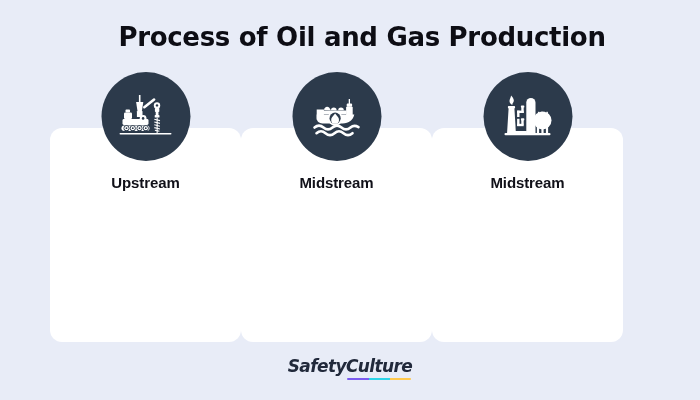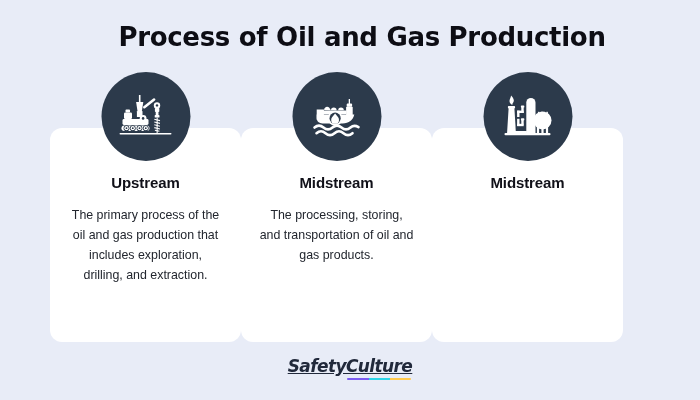--- a/index.html
+++ b/index.html
@@ -106,21 +106,20 @@
   }
 
   .logo-text {
     font-family: "DejaVu Sans", sans-serif;
     font-size: 17px;
     font-weight: 700;
     font-style: italic;
     letter-spacing: -0.6px;
     color: #21293b;
     white-space: nowrap;
-    text-decoration: underline;
   }
 
   .logo-underline {
     position: absolute;
     right: 1px;
     bottom: -5px;
     width: 64px;
     height: 2.5px;
     display: flex;
     border-radius: 2px;
@@ -176,21 +175,20 @@
             <circle cx="24" cy="41.2" r="2.9" fill="#2c3a4b"></circle>
             <circle cx="24" cy="41.2" r="2.1" fill="#ffffff"></circle>
             <circle cx="24" cy="41.2" r="0.9" fill="#2c3a4b"></circle>
             <circle cx="30.3" cy="41.2" r="2.9" fill="#2c3a4b"></circle>
             <circle cx="30.3" cy="41.2" r="2.1" fill="#ffffff"></circle>
             <circle cx="30.3" cy="41.2" r="0.9" fill="#2c3a4b"></circle>
           </g>
         </svg>
       </div>
       <div class="card-title">Upstream</div>
-      <p class="card-body">The primary process of the oil and gas production that includes exploration, drilling, and extraction.</p>
     </div>
 
     <div class="card">
       <div class="icon-circle" style="background: rgb(44, 58, 75);">
         <svg width="60" height="60" viewBox="0 0 60 60" aria-hidden="true">
           <g fill="#ffffff">
 
             <rect x="42.2" y="12" width="1.3" height="5"></rect>
             <rect x="40.2" y="16.4" width="5.4" height="3.4" rx="1"></rect>
             <rect x="39.6" y="19.4" width="6.6" height="12" rx="1.2"></rect>
@@ -207,21 +205,20 @@
             <circle cx="28.6" cy="31.2" r="7.4" fill="#ffffff"></circle>
             <circle cx="28.6" cy="31.2" r="5.6" fill="#2c3a4b"></circle>
             <path d="M28.6 26.6 c2.9 3.3 3.9 4.6 3.9 6.3 a3.9 3.9 0 0 1 -7.8 0 c0-1.7 1-3 3.9-6.3z" fill="#ffffff"></path>
 
             <path d="M8 40.5 c3-2.6 6-2.6 9 0 s6 2.6 9 0 s6-2.6 9 0 s6 2.6 9 0 s5-2.2 8-0.4" stroke="#ffffff" stroke-width="2.6" fill="none" stroke-linecap="round"></path>
             <path d="M10 46.2 c3-2.6 6-2.6 9 0 s6 2.6 9 0 s6-2.6 9 0 s6 2.6 9 0" stroke="#ffffff" stroke-width="2.6" fill="none" stroke-linecap="round"></path>
           </g>
         </svg>
       </div>
       <div class="card-title">Midstream</div>
-      <p class="card-body">The processing, storing, and transportation of oil and gas products.</p>
     </div>
 
     <div class="card">
       <div class="icon-circle" style="background: rgb(44, 58, 75);">
         <svg width="60" height="60" viewBox="0 0 60 60" aria-hidden="true">
           <g fill="#ffffff">
 
             <path d="M13.6 8.4 c2.4 2.6 3.2 4.4 2.5 6.3 c-.4 1.2-1.5 1.9-1.2 3.2 c-1.9-.9-2.9-2.3-2.9-4 c0-1.9 1.3-3.2 1.6-5.5z"></path>
 
             <path d="M11.2 19.4 h5.6 l1.6 26.6 h-8.8z"></path>

